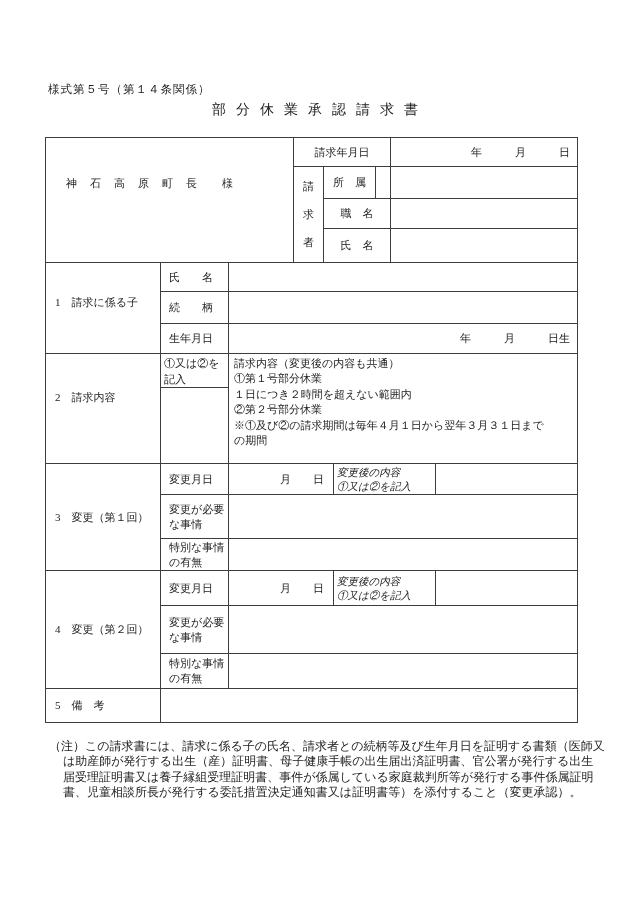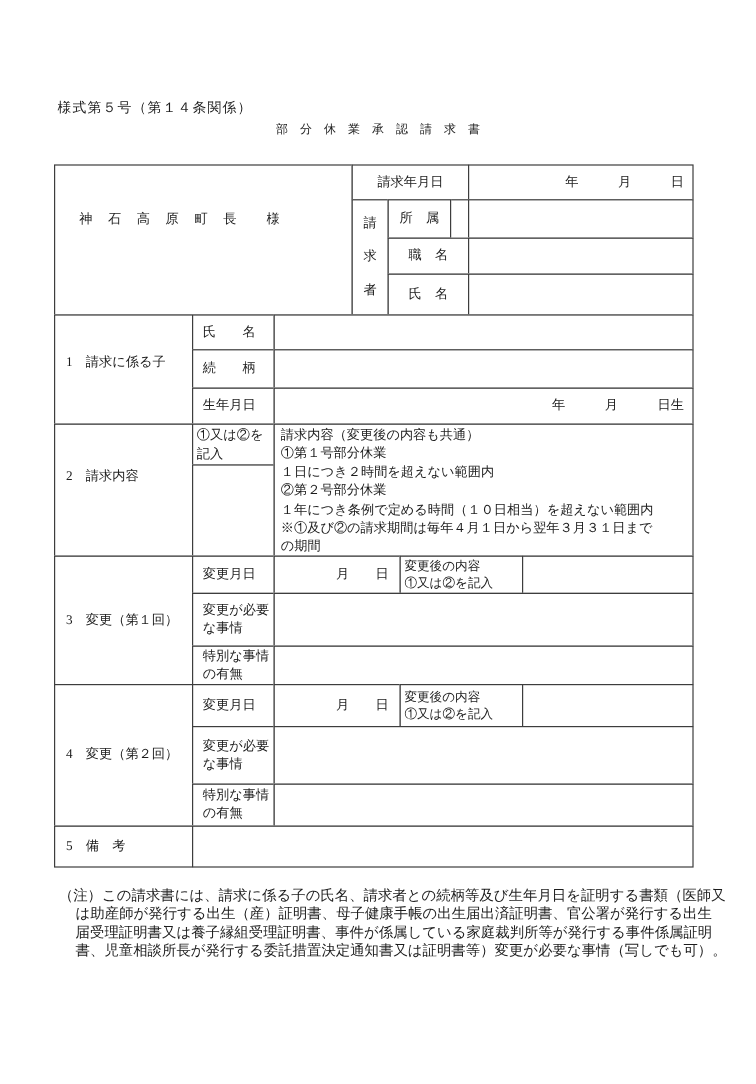--- a/index.html
+++ b/index.html
@@ -10,40 +10,40 @@
     font-family:"Liberation Serif","DejaVu Serif",serif;
     color:#1c1c1c;
     overflow:hidden;
   }
   .form-number{
     position:absolute;left:48px;top:82px;
     font-size:11.5px;letter-spacing:1px;white-space:nowrap;
   }
   .form-title{
     position:absolute;left:0;top:101px;width:630px;
-    text-align:center;font-size:10px;letter-spacing:10px;text-indent:10px;
+    text-align:center;font-size:14px;letter-spacing:10px;text-indent:10px;
     white-space:nowrap;
   }
   .cell{
     position:absolute;box-sizing:border-box;
     border:1px solid #3d3d3d;
     font-size:11px;line-height:15px;
     background:#ffffff;
   }
   .vc{display:flex;align-items:center;}
   .hc{display:flex;align-items:center;justify-content:center;}
   .re{display:flex;align-items:center;justify-content:flex-end;}
   .sub{padding-left:8px;}
   .nowrap{white-space:nowrap;}
   .addr-line{padding:38px 0 0 20px;letter-spacing:1px;white-space:nowrap;}
   .statement{margin-top:25px;padding-left:5px;line-height:17px;}
   .claimant{display:flex;flex-direction:column;align-items:center;justify-content:center;gap:13px;}
   .entry-cell{padding:2px 2px 0 3px;line-height:15.5px;}
   .content-cell{padding:2px 0 0 5px;line-height:15.4px;}
-  .after-cell{padding:2px 0 0 3px;font-size:10.5px;line-height:13.8px;}
+  .after-cell{padding:2px 0 0 3px;font-size:10.5px;line-height:13.8px;font-style:italic;}
   .secno{padding-left:9px;}
   .note{
     position:absolute;left:49px;top:739px;width:578px;
     font-size:12px;line-height:15.3px;
   }
   .note-line{white-space:nowrap;}
   .note-cont{padding-left:14px;}
 </style>
 </head>
 <body>
@@ -89,21 +89,20 @@
   <div class="cell vc secno" style="left:45px;top:353px;width:116px;height:111px;padding-bottom:22px;">2　請求内容</div>
 
   <div class="cell entry-cell" style="left:160px;top:353px;width:69px;height:35px;">①又は②を記入</div>
   <div class="cell" style="left:160px;top:387px;width:69px;height:77px;"></div>
 
   <div class="cell content-cell" style="left:228px;top:353px;width:350px;height:111px;">
     <div class="nowrap">請求内容（変更後の内容も共通）</div>
     <div class="nowrap">①第１号部分休業</div>
     <div class="nowrap">１日につき２時間を超えない範囲内</div>
     <div class="nowrap">②第２号部分休業</div>
-    <div class="nowrap">１年につき条例で定める時間（１０日相当）を超えない範囲内</div>
     <div class="nowrap">※①及び②の請求期間は毎年４月１日から翌年３月３１日まで</div>
     <div class="nowrap">の期間</div>
   </div>
 
   <div class="cell vc secno" style="left:45px;top:463px;width:116px;height:108px;">3　変更（第１回）</div>
 
   <div class="cell vc sub" style="left:160px;top:463px;width:69px;height:32px;">変更月日</div>
   <div class="cell re nowrap" style="left:228px;top:463px;width:106px;height:32px;padding-right:9px;">月　　日</div>
   <div class="cell after-cell" style="left:333px;top:463px;width:103px;height:32px;">
     <div class="nowrap">変更後の内容</div>
@@ -133,16 +132,16 @@
   <div class="cell vc sub" style="left:160px;top:653px;width:69px;height:36px;">特別な事情の有無</div>
   <div class="cell" style="left:228px;top:653px;width:350px;height:36px;"></div>
 
   <div class="cell vc secno" style="left:45px;top:688px;width:116px;height:35px;">5　備　考</div>
   <div class="cell" style="left:160px;top:688px;width:418px;height:35px;"></div>
 
   <div class="note">
     <div class="note-line">（注）この請求書には、請求に係る子の氏名、請求者との続柄等及び生年月日を証明する書類（医師又</div>
     <div class="note-line note-cont">は助産師が発行する出生（産）証明書、母子健康手帳の出生届出済証明書、官公署が発行する出生</div>
     <div class="note-line note-cont">届受理証明書又は養子縁組受理証明書、事件が係属している家庭裁判所等が発行する事件係属証明</div>
-    <div class="note-line note-cont">書、児童相談所長が発行する委託措置決定通知書又は証明書等）変更が必要な事情（写しでも可）。</div>
+    <div class="note-line note-cont">書、児童相談所長が発行する委託措置決定通知書又は証明書等）を添付すること（変更承認）。</div>
   </div>
 
 </div>
 
 </body></html>

